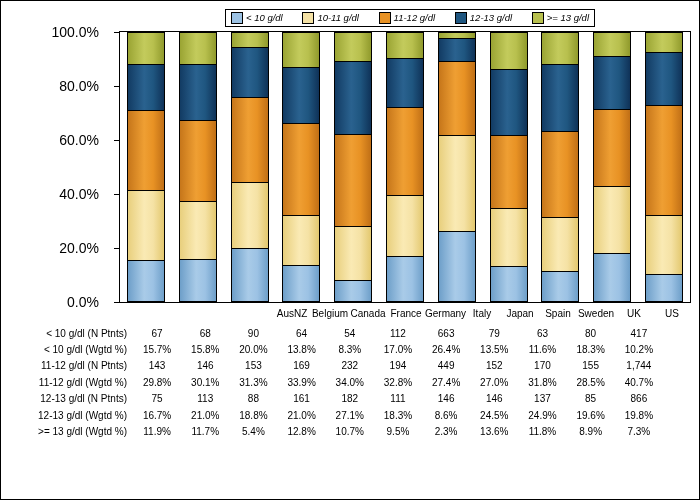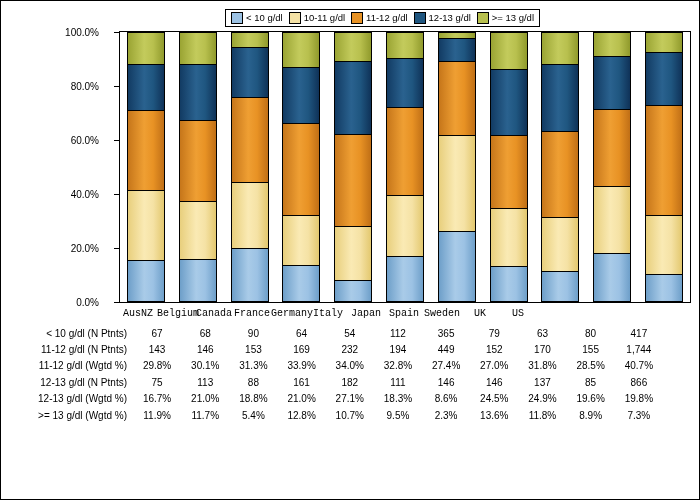--- a/index.html
+++ b/index.html
@@ -2,53 +2,53 @@
 <html><head>
 <meta charset="utf-8">
 <style>
   html,body{margin:0;padding:0;background:#fff;}
   body{width:700px;height:500px;overflow:hidden;
        font-family:"Liberation Sans","DejaVu Sans",sans-serif;color:#000;}
 
   #page{position:relative;width:698px;height:498px;border:1px solid #000;background:#fff;}
 
   
-  #legend{position:absolute;left:224px;top:8px;width:315px;height:18px;
+  #legend{position:absolute;left:224px;top:8px;width:370px;height:18px;
           border:1px solid #000;background:#fff;
           display:flex;align-items:center;justify-content:space-between;
-          padding:0 5px;box-sizing:border-box;}
+          padding:0 5px;box-sizing:border-box;font-style:italic;}
   .leg-item{display:flex;align-items:center;gap:3px;}
   .leg-sw{width:10px;height:10px;border:1px solid #000;display:block;}
   .leg-tx{font-size:9.5px;line-height:10px;white-space:nowrap;}
 
   
   #plot-wrap{position:absolute;left:0;top:30px;width:698px;height:272px;}
   #yaxis{position:absolute;left:0;top:0;width:118px;height:272px;}
-  .ytick{position:absolute;right:20px;font-size:10px;transform:translateY(-50%);
+  .ytick{position:absolute;right:20px;font-size:14px;transform:translateY(-50%);
          white-space:nowrap;}
   .ytick-mark{position:absolute;right:0;width:5px;height:1px;background:#000;}
 
   #plotarea{position:absolute;left:118px;top:0;width:572px;height:272px;
             border:1px solid #000;box-sizing:border-box;background:#fff;
             display:flex;align-items:flex-end;justify-content:space-around;}
   .bar{width:38px;height:100%;display:flex;flex-direction:column;
        justify-content:flex-end;box-sizing:border-box;}
   .seg{width:100%;box-sizing:border-box;border:1px solid #000;
        border-bottom-width:0;}
   .bar .seg:last-child{border-bottom-width:1px;}
 
   .c0{background:linear-gradient(90deg,#6e9fc9 0%,#a9cbe8 45%,#9cc2e4 70%,#6e9fc9 100%);}
   .c1{background:linear-gradient(90deg,#e8cf7d 0%,#faeab4 45%,#f5e2a5 70%,#e3c86f 100%);}
   .c2{background:linear-gradient(90deg,#c6761a 0%,#ef9f33 45%,#e89224 70%,#c06f16 100%);}
   .c3{background:linear-gradient(90deg,#123b63 0%,#2a628f 45%,#1f5680 70%,#0f3258 100%);}
   .c4{background:linear-gradient(90deg,#9aa433 0%,#c3cb5c 45%,#b8c04e 70%,#909a2c 100%);}
 
   
   #xlabels{position:absolute;left:118px;top:303px;width:572px;height:18px;
-           display:flex;align-items:center;justify-content:flex-start;font-family:Liberation Mono, monospace;}
+           display:flex;align-items:center;justify-content:flex-end;}
   .xlab{width:38px;text-align:center;font-size:10px;white-space:nowrap;}
 
   
   #table{position:absolute;left:0;top:324px;width:698px;}
   table{border-collapse:collapse;width:662px;table-layout:fixed;}
   td{font-size:10px;padding:0;height:16.4px;vertical-align:middle;
      white-space:nowrap;}
   td.rowlab{width:126px;text-align:right;padding-right:6px;}
   td.val{text-align:center;}
 </style>
@@ -194,25 +194,39 @@
     <table>
       <tbody>
           <tr>
             <td class="rowlab">&lt; 10 g/dl  (N Ptnts)</td>
             <td class="val">67</td>
             <td class="val">68</td>
             <td class="val">90</td>
             <td class="val">64</td>
             <td class="val">54</td>
             <td class="val">112</td>
-            <td class="val">365</td>
+            <td class="val">663</td>
             <td class="val">79</td>
             <td class="val">63</td>
             <td class="val">80</td>
             <td class="val">417</td>
+          </tr>
+          <tr>
+            <td class="rowlab">&lt; 10 g/dl  (Wgtd %)</td>
+            <td class="val">15.7%</td>
+            <td class="val">15.8%</td>
+            <td class="val">20.0%</td>
+            <td class="val">13.8%</td>
+            <td class="val">8.3%</td>
+            <td class="val">17.0%</td>
+            <td class="val">26.4%</td>
+            <td class="val">13.5%</td>
+            <td class="val">11.6%</td>
+            <td class="val">18.3%</td>
+            <td class="val">10.2%</td>
           </tr>
           <tr>
             <td class="rowlab">11-12 g/dl (N Ptnts)</td>
             <td class="val">143</td>
             <td class="val">146</td>
             <td class="val">153</td>
             <td class="val">169</td>
             <td class="val">232</td>
             <td class="val">194</td>
             <td class="val">449</td>

